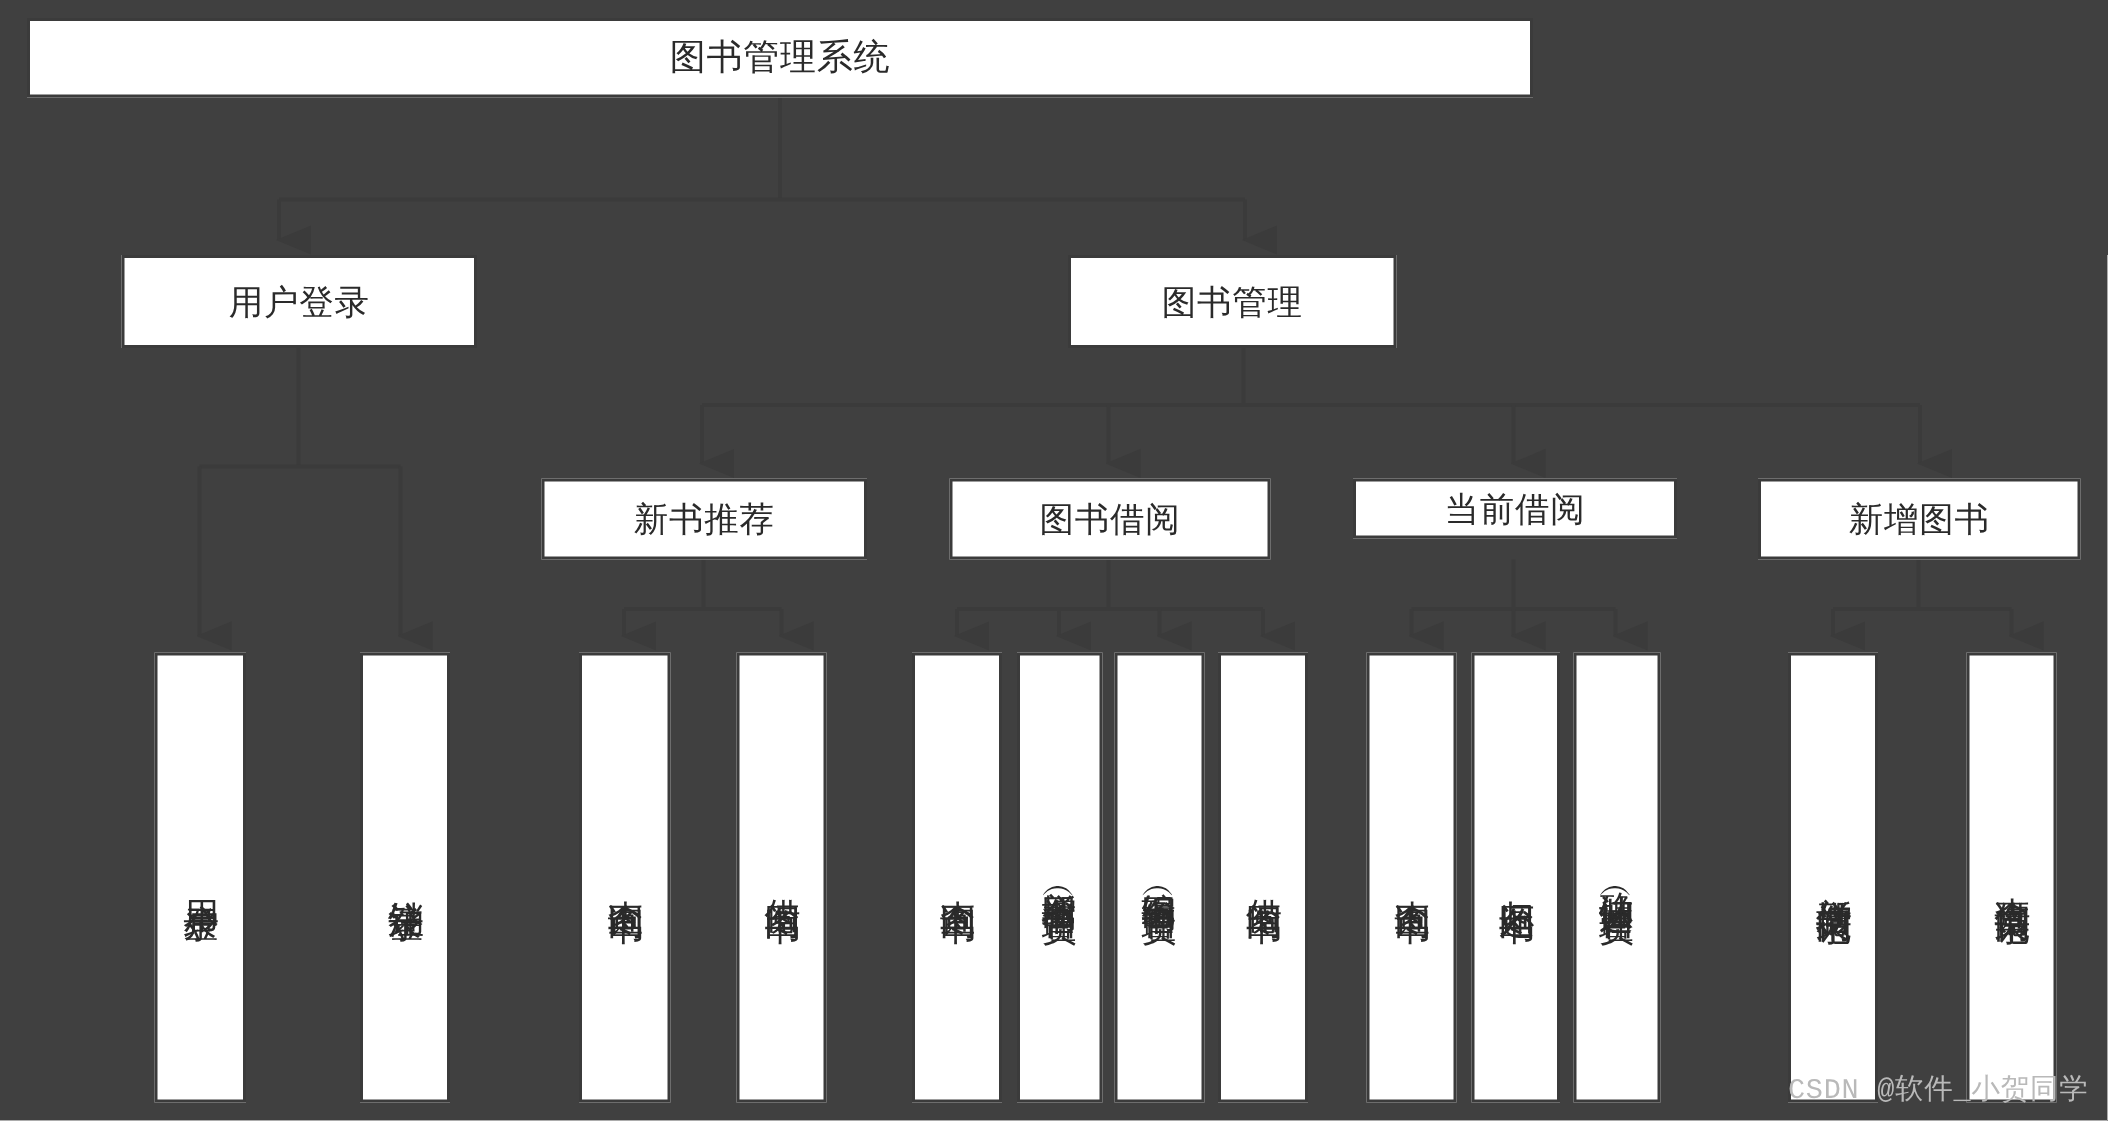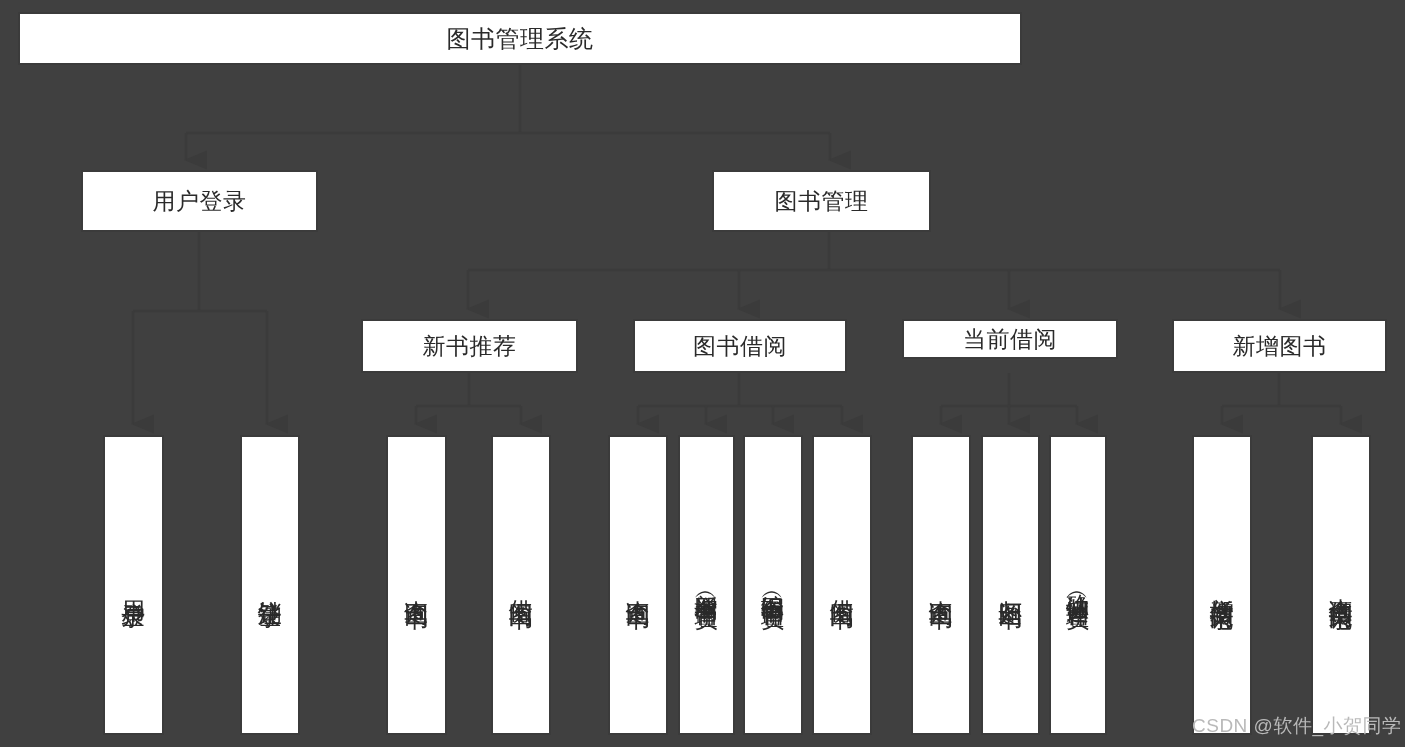--- a/index.html
+++ b/index.html
@@ -68,20 +68,21 @@
   .node.v.narrow .label {
     font-size: 23px;
   }
   .watermark {
     position: absolute;
     color: #b9b9b9;
     font-size: 19px;
     white-space: nowrap;
     letter-spacing: 0.5px;
     user-select: none;
+    font-family: Liberation Mono, monospace;
   }
 </style>
 </head>
 <body>
 
 <div id="canvas">
 
   <svg id="edges" viewBox="0 0 1405 747" xmlns="http://www.w3.org/2000/svg">
     <defs>
       <marker id="arr" viewBox="0 0 12 12" refX="6" refY="11" markerWidth="9" markerHeight="9" orient="auto-start-reverse">

